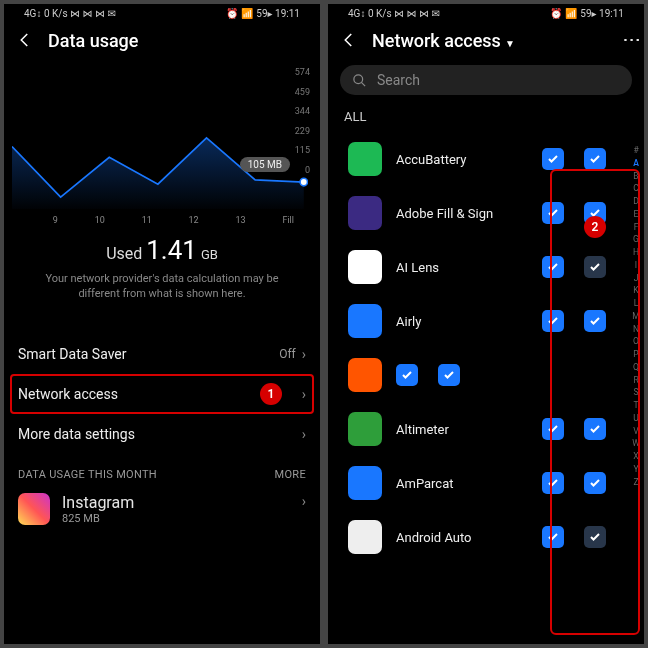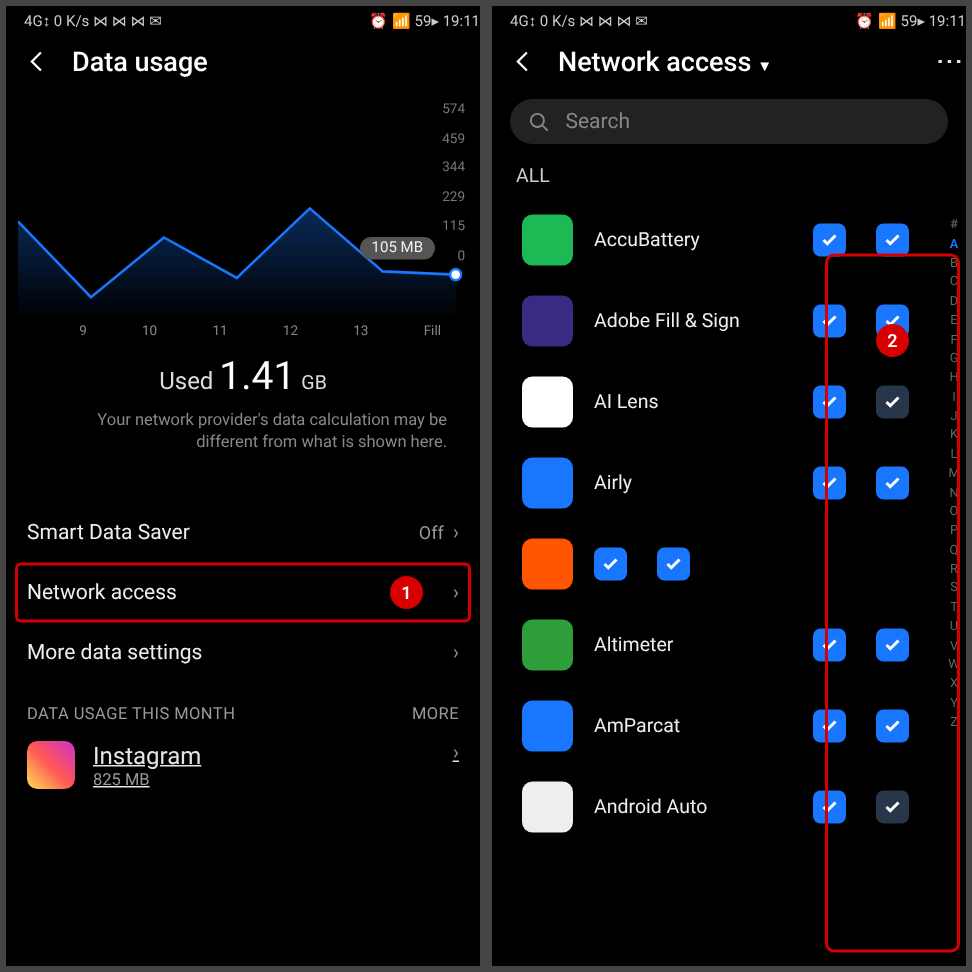--- a/index.html
+++ b/index.html
@@ -1,42 +1,42 @@
 <!DOCTYPE html>
 <html><head>
 <meta charset="utf-8">
 <style>
   * { margin: 0; padding: 0; box-sizing: border-box; }
   body { background: #444; display: flex; gap: 8px; padding: 4px; font-family: -apple-system, Roboto, Arial, sans-serif; }
   .phone { width: 316px; height: 640px; background: #000; color: #e5e5e5; display: flex; flex-direction: column; position: relative; overflow: hidden; }
-  .statusbar { display: flex; justify-content: space-between; align-items: center; font-size: 10px; padding: 4px 0; color: #ccc; margin-left: 12px; }
+  .statusbar { display: flex; justify-content: space-between; align-items: center; font-size: 10px; padding: 4px 20px; color: #ccc; }
   .sb-left, .sb-right { display: flex; gap: 3px; align-items: center; }
   .titlebar { display: flex; align-items: center; padding: 6px 10px 10px; gap: 12px; }
   .titlebar h1 { font-size: 18px; font-weight: 500; color: #fff; }
   .back { width: 22px; height: 22px; display: flex; align-items: center; justify-content: center; }
   .dropdown-ind { font-size: 10px; margin-left: 4px; }
   .kebab { margin-left: auto; font-size: 18px; letter-spacing: 0; writing-mode: vertical-rl; line-height: 4px; }
   
   .chart-wrap { position: relative; padding: 8px 12px 0 8px; }
   .chart { width: 100%; height: 140px; }
   .yticks { position: absolute; right: 10px; top: 6px; display: flex; flex-direction: column; font-size: 9px; color: #777; text-align: right; gap: 9.5px; }
   .xticks { display: flex; justify-content: space-between; font-size: 9px; color: #888; padding: 2px 26px 0 12px; }
   .tooltip { position: absolute; right: 30px; top: 96px; background: #555; color: #eee; border-radius: 10px; font-size: 10px; padding: 2px 8px; }
   .used { text-align: center; margin-top: 10px; color: #ddd; }
   .used .num { font-size: 26px; color: #fff; margin-top: 48px; }
   .used .unit { font-size: 13px; }
-  .note { font-size: 11px; color: #888; text-align: right; padding: 6px 22px 10px; line-height: 1.4; }
+  .note { font-size: 11px; color: #888; text-align: center; padding: 6px 22px 10px; line-height: 1.4; }
   .list { margin-top: 22px; }
   .row { display: flex; align-items: center; padding: 12px 14px; font-size: 14px; color: #eee; position: relative; }
   .row .val { margin-left: auto; color: #999; font-size: 12px; }
   .chev { color: #888; font-size: 14px; margin-left: 6px; }
   .highlight1 { border: 2px solid #d60000; border-radius: 4px; position: absolute; left: 6px; right: 6px; top: 0; bottom: 0; pointer-events: none; }
   .badge { width: 22px; height: 22px; background: #d60000; border-radius: 50%; color: #fff; display: flex; align-items: center; justify-content: center; font-size: 12px; font-weight: 600; position: absolute; }
   .section-hdr { display: flex; justify-content: space-between; padding: 14px 14px 4px; font-size: 11px; color: #999; letter-spacing: 0.3px; }
-  .approw { display: flex; align-items: flex-start; padding: 8px 14px; text-decoration: underline; }
+  .approw { display: flex; align-items: flex-start; padding: 8px 14px; }
   .appicon { width: 32px; height: 32px; border-radius: 7px; margin-right: 12px; display: flex; align-items: center; justify-content: center; font-size: 14px; }
   .appsub { font-size: 11px; color: #999; }
   
   .searchbar { background: #222; margin: 4px 12px 10px; border-radius: 18px; display: flex; align-items: center; padding: 7px 12px; color: #888; font-size: 14px; }
   .searchbar svg { margin-right: 10px; }
   .colhead { display: flex; align-items: flex-end; padding: 4px 38px 8px 16px; }
   .colhead .all { font-size: 13px; color: #ccc; }
   .colhead .cols { margin-left: auto; display: flex; gap: 20px; }
   .colhead .col { display: flex; flex-direction: column; align-items: center; font-size: 8px; color: #aaa; gap: 2px; }
   .cb { width: 22px; height: 22px; background: #1977ff; border-radius: 5px; display: flex; align-items: center; justify-content: center; }

